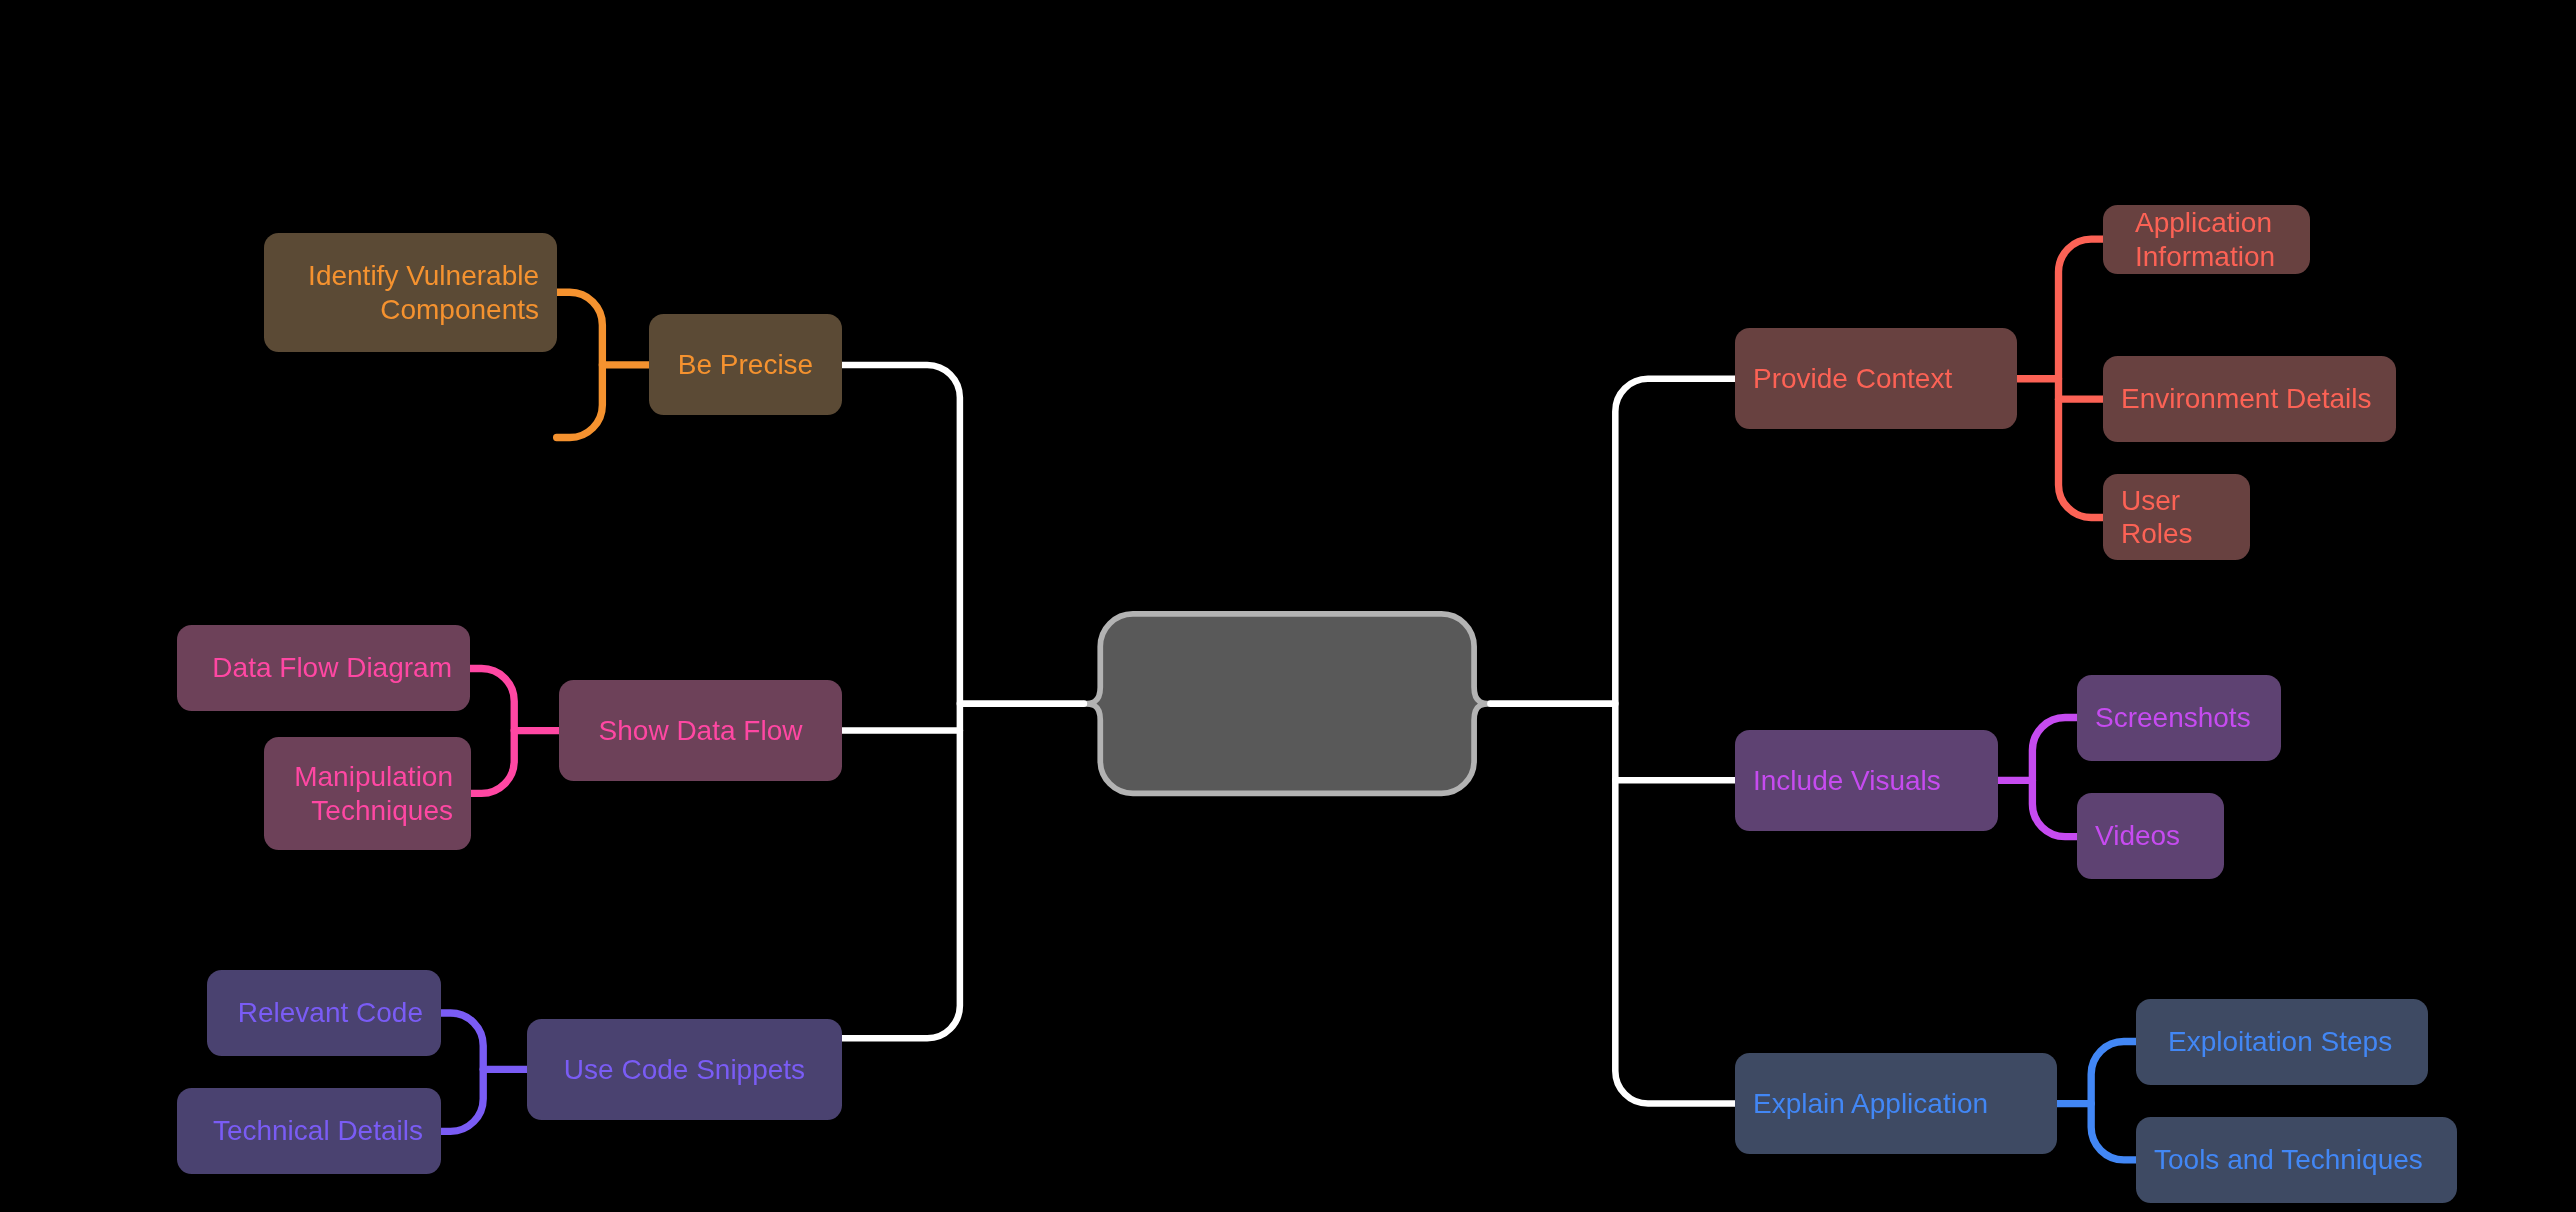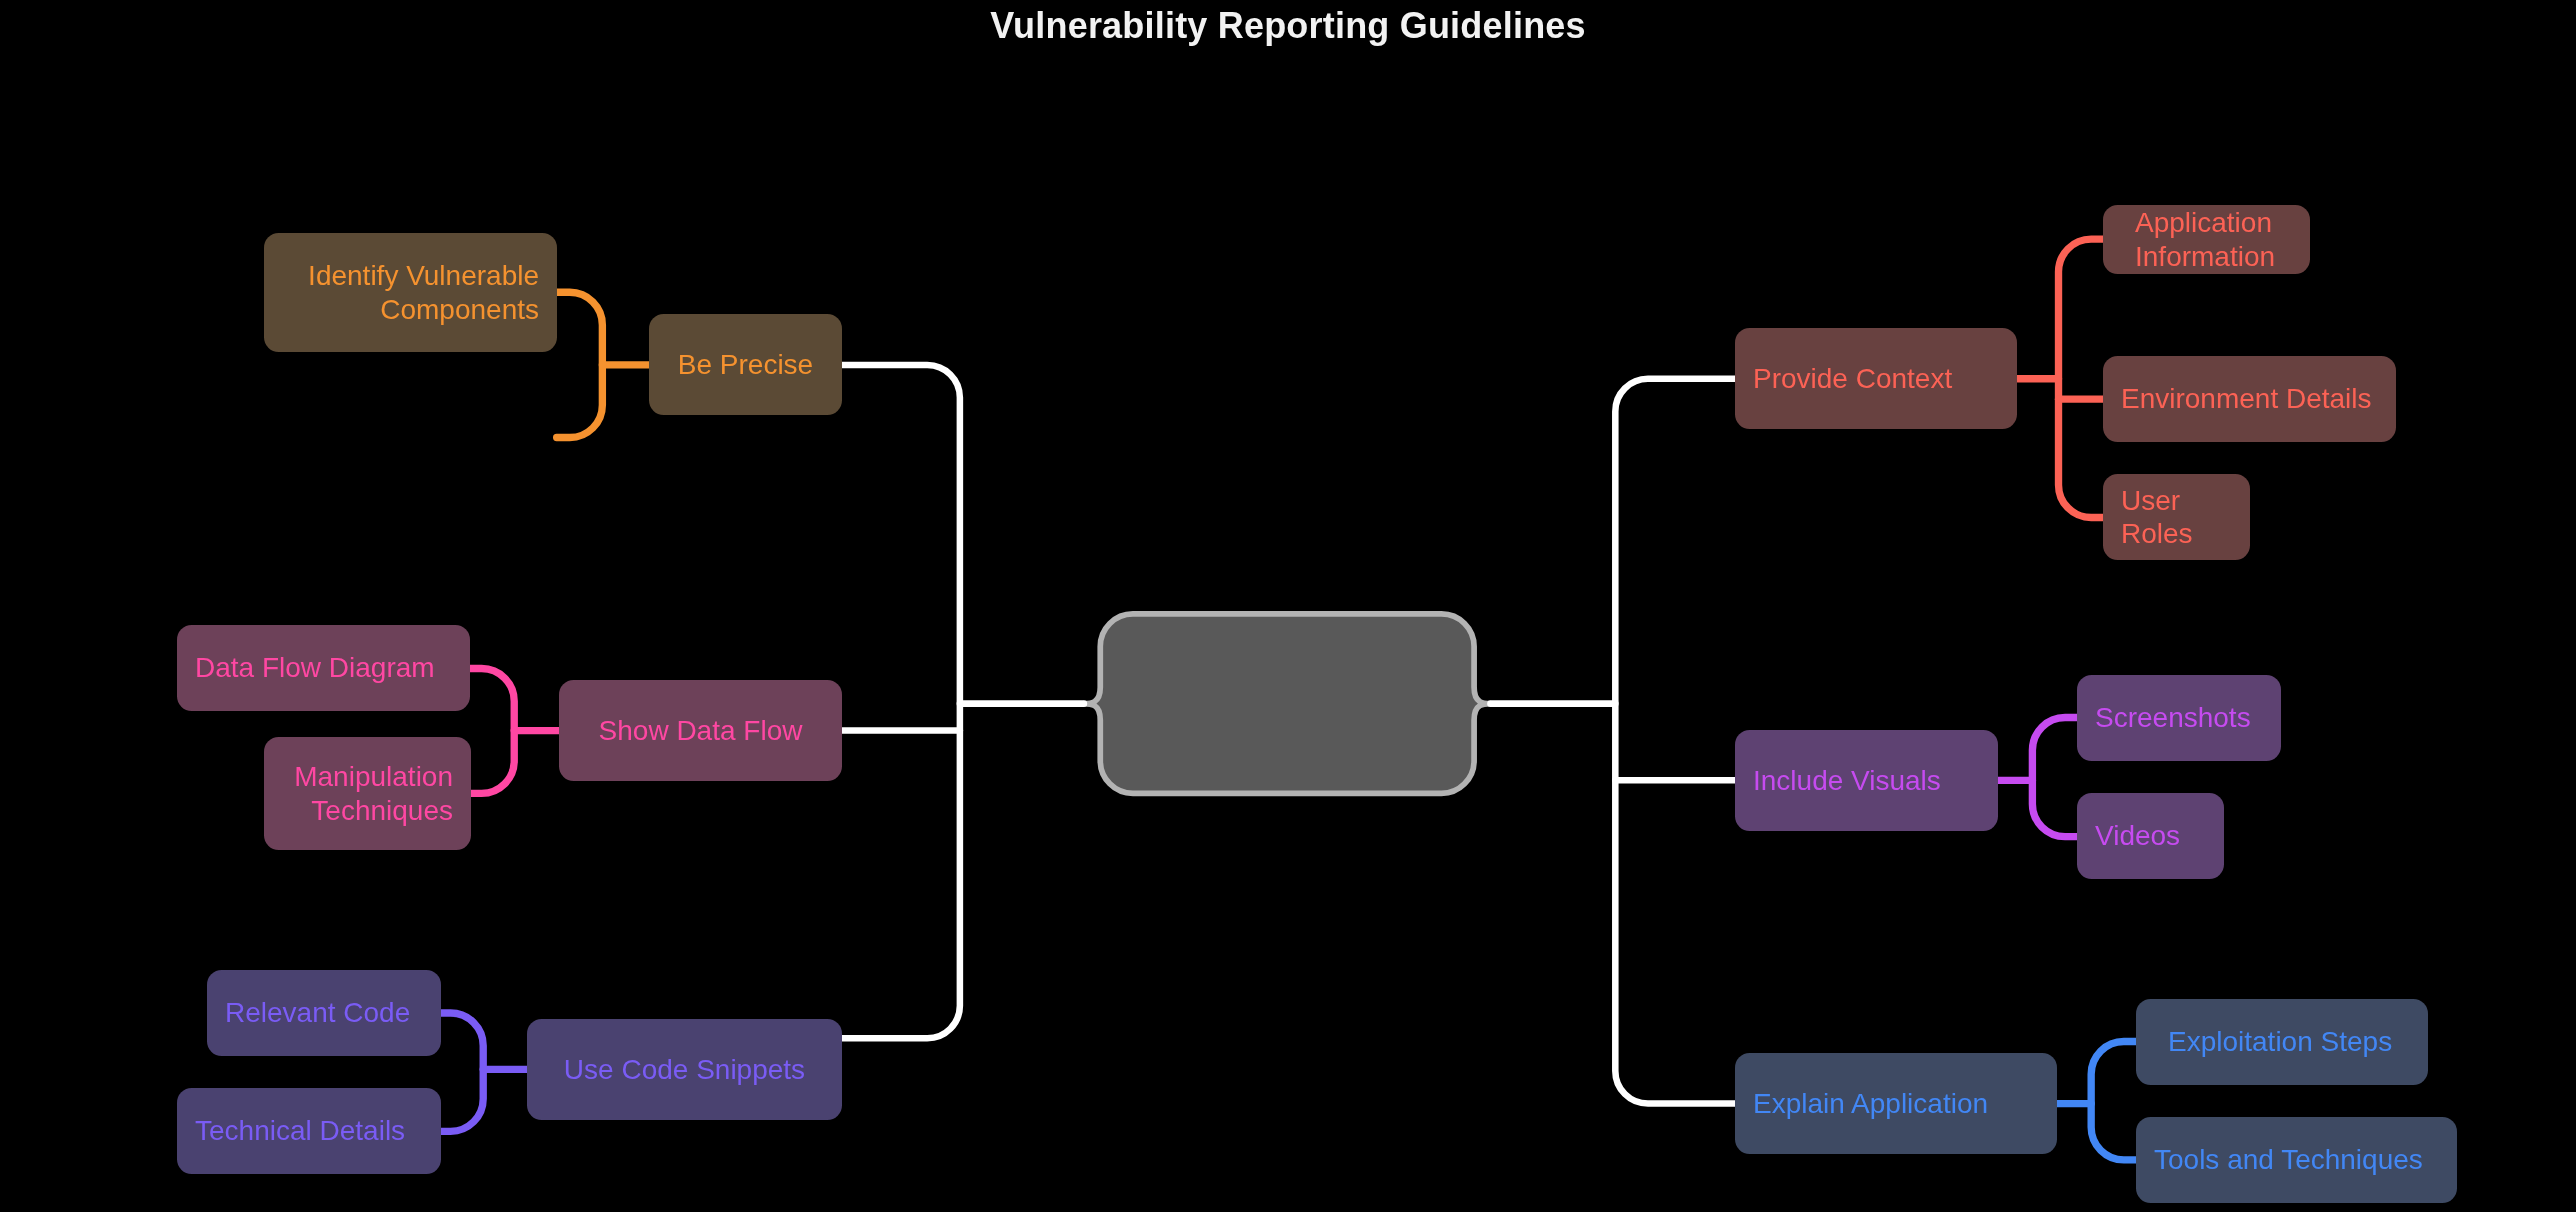--- a/index.html
+++ b/index.html
@@ -42,21 +42,21 @@
   .node {
     position: absolute;
     box-sizing: border-box;
     display: flex;
     align-items: center;
     border-radius: 14.7px;
     font-size: 28px;
     line-height: 1.18;
     padding: 0 18px;
   }
-  .node.align-right { justify-content: flex-start; text-align: right; }
+  .node.align-right { justify-content: flex-end; text-align: right; }
   .node.align-left  { justify-content: flex-start; text-align: left; }
   .node.align-center{ justify-content: center; text-align: center; }
 
   .node-root {
     position: absolute;
     box-sizing: border-box;
     display: flex;
     align-items: center;
     justify-content: center;
     text-align: center;
@@ -68,21 +68,20 @@
   .root-label {
     position: relative;
     z-index: 2;
   }
 </style>
 </head>
 <body>
 
 <div id="canvas">
 
-  <div class="diagram-title">Vulnerability Reporting Guidelines</div>
 
   <svg id="edges" viewBox="0 0 3156 1486" width="2576" height="1213" xmlns="http://www.w3.org/2000/svg">
 
     <g>
       <path d="M 1388,752
                L 1766,752
                A 40,40 0 0 1 1806,792
                L 1806,842
                C 1806,862 1818,862 1826,862
                C 1818,862 1806,862 1806,882

